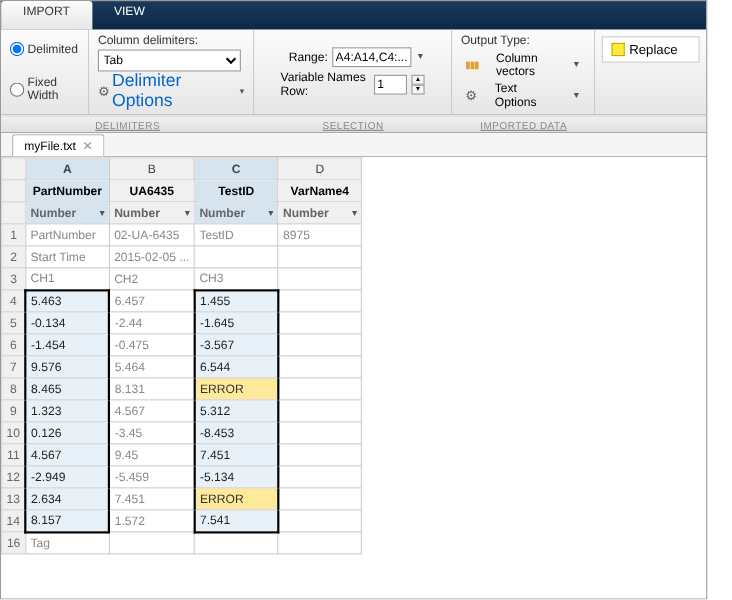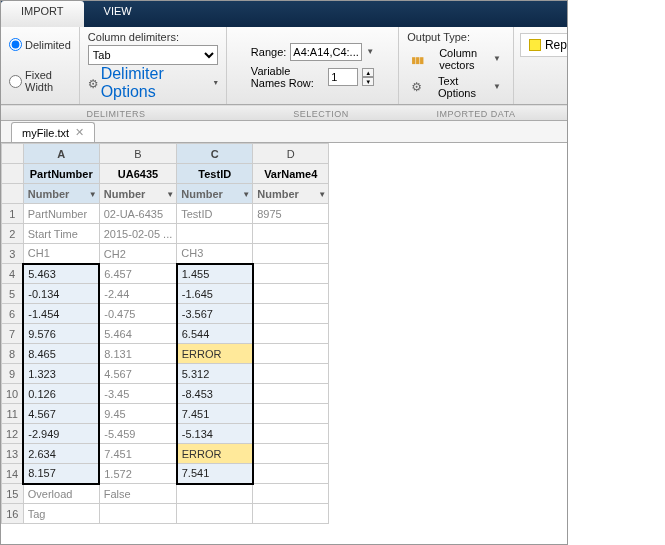--- a/index.html
+++ b/index.html
@@ -1,23 +1,23 @@
 <!DOCTYPE html>
 <html><head>
 <meta charset="utf-8">
 <style>
   * { box-sizing: border-box; font-family: "Segoe UI", Arial, sans-serif; }
   body { margin: 0; padding: 0; background: #fff; font-size: 12px; }
-  .window { width: 568px; height: 545px; border: 1px solid #999; overflow: hidden; position: relative; }
+  .window { width: 643px; height: 545px; border: 1px solid #999; overflow: hidden; position: relative; }
   .tabs-top { display: flex; background: linear-gradient(#1a3a5c, #0d2847); height: 26px; }
   .tab-top { padding: 4px 20px; color: #fff; font-size: 11px; cursor: pointer; }
   .tab-top.active { background: linear-gradient(#fcfcfc, #e6e6e6); color: #333; border-top-left-radius: 3px; border-top-right-radius: 3px; }
   .ribbon { display: flex; background: linear-gradient(#fcfcfc, #e6e6e6); border-bottom: 1px solid #aaa; height: 78px; }
   .ribbon-group { padding: 4px 8px; border-right: 1px solid #ccc; display: flex; flex-direction: column; justify-content: center; }
-  .group-label { text-align: center; font-size: 9px; color: #888; letter-spacing: 0.5px; padding: 3px 0 1px; background: linear-gradient(#f0f0f0, #e0e0e0); border-top: 1px solid #ddd; }
+  .group-label { text-align: center; font-size: 9px; color: #888; letter-spacing: 0.5px; padding: 3px 0 1px; background: linear-gradient(#f0f0f0, #e0e0e0); border-top: 1px solid #ddd; text-decoration: underline; }
   .group-labels-row { display: flex; background: linear-gradient(#f0f0f0, #e0e0e0); height: 16px; border-bottom: 1px solid #aaa; }
   .radio-row { display: flex; align-items: center; gap: 3px; margin: 2px 0; font-size: 11px; color: #333; }
   .radio-row input { margin: 0; }
   .field-label { font-size: 11px; color: #333; margin-bottom: 2px; }
   select.drop { font-size: 11px; height: 20px; width: 130px; background: #fff; border: 1px solid #999; }
   .link-btn { color: #0066cc; font-size: 16px; cursor: pointer; display: inline-flex; align-items: center; gap: 2px; }
   .link-btn::after { content: '▾'; font-size: 8px; color: #555; margin-left: 2px; }
   .range-row { display: flex; align-items: center; gap: 4px; margin: 2px 16px; }
   .range-row label { font-size: 11px; }
   .range-row input { font-size: 11px; height: 18px; width: 80px; border: 1px solid #999; padding: 0 2px; }
@@ -257,27 +257,20 @@
             <td class="cell"></td>
           </tr>
           <tr>
             <td class="rownum">14</td>
             <td class="cell sel selborder-b selborder-l selborder-r">8.157</td>
             <td class="cell">1.572</td>
             <td class="cell sel selborder-b selborder-l selborder-r">7.541</td>
             <td class="cell"></td>
           </tr>
           <tr>
-            <td class="rownum">15</td>
-            <td class="cell">Overload</td>
-            <td class="cell">False</td>
-            <td class="cell"></td>
-            <td class="cell"></td>
-          </tr>
-          <tr>
             <td class="rownum">16</td>
             <td class="cell">Tag</td>
             <td class="cell"></td>
             <td class="cell"></td>
             <td class="cell"></td>
           </tr>
         </tbody>
       </table>
   </div>
 

